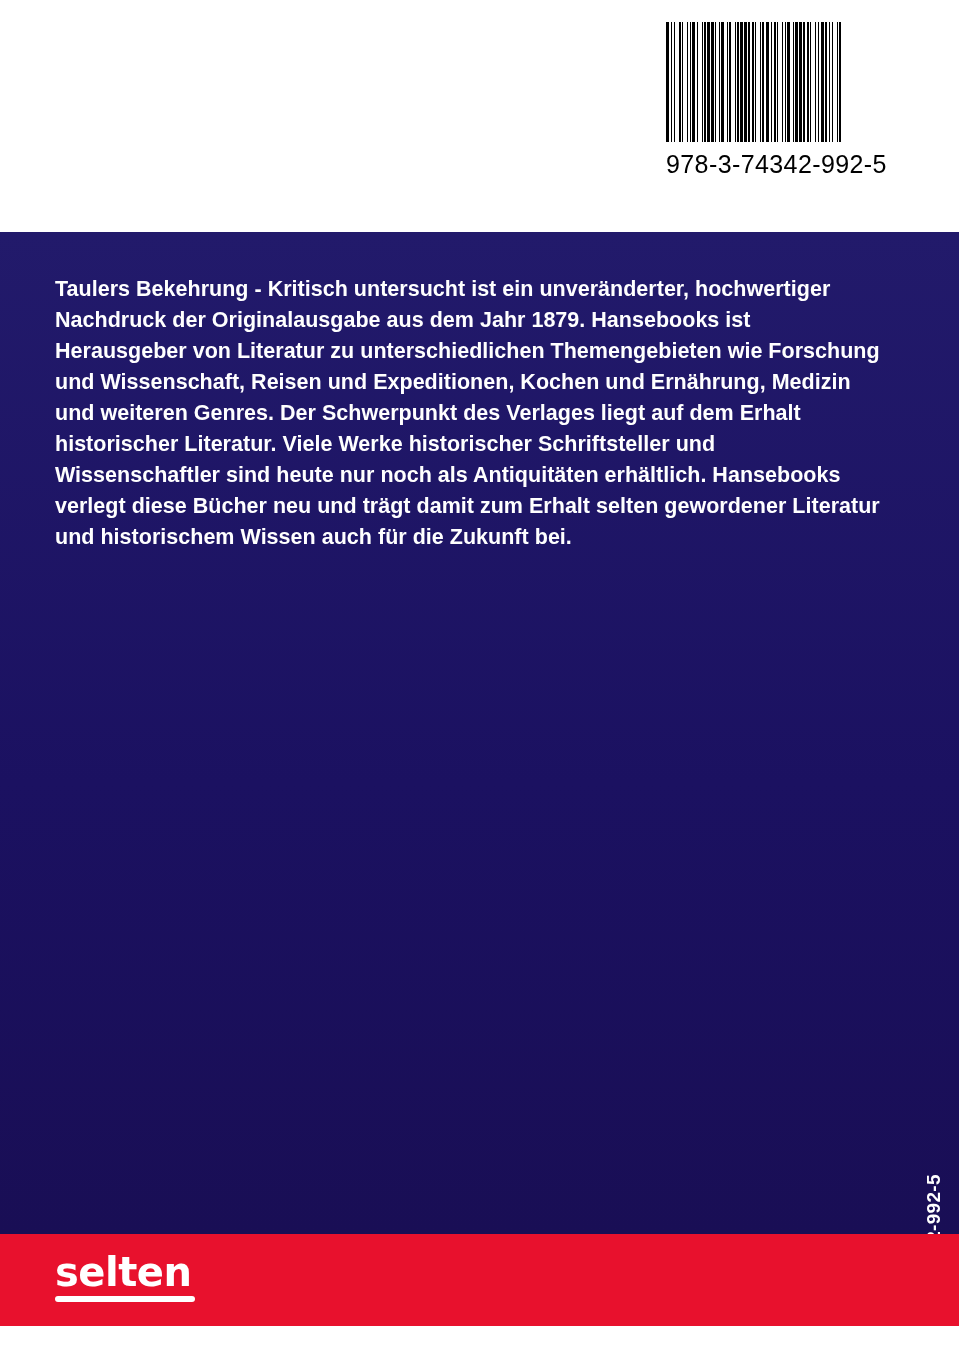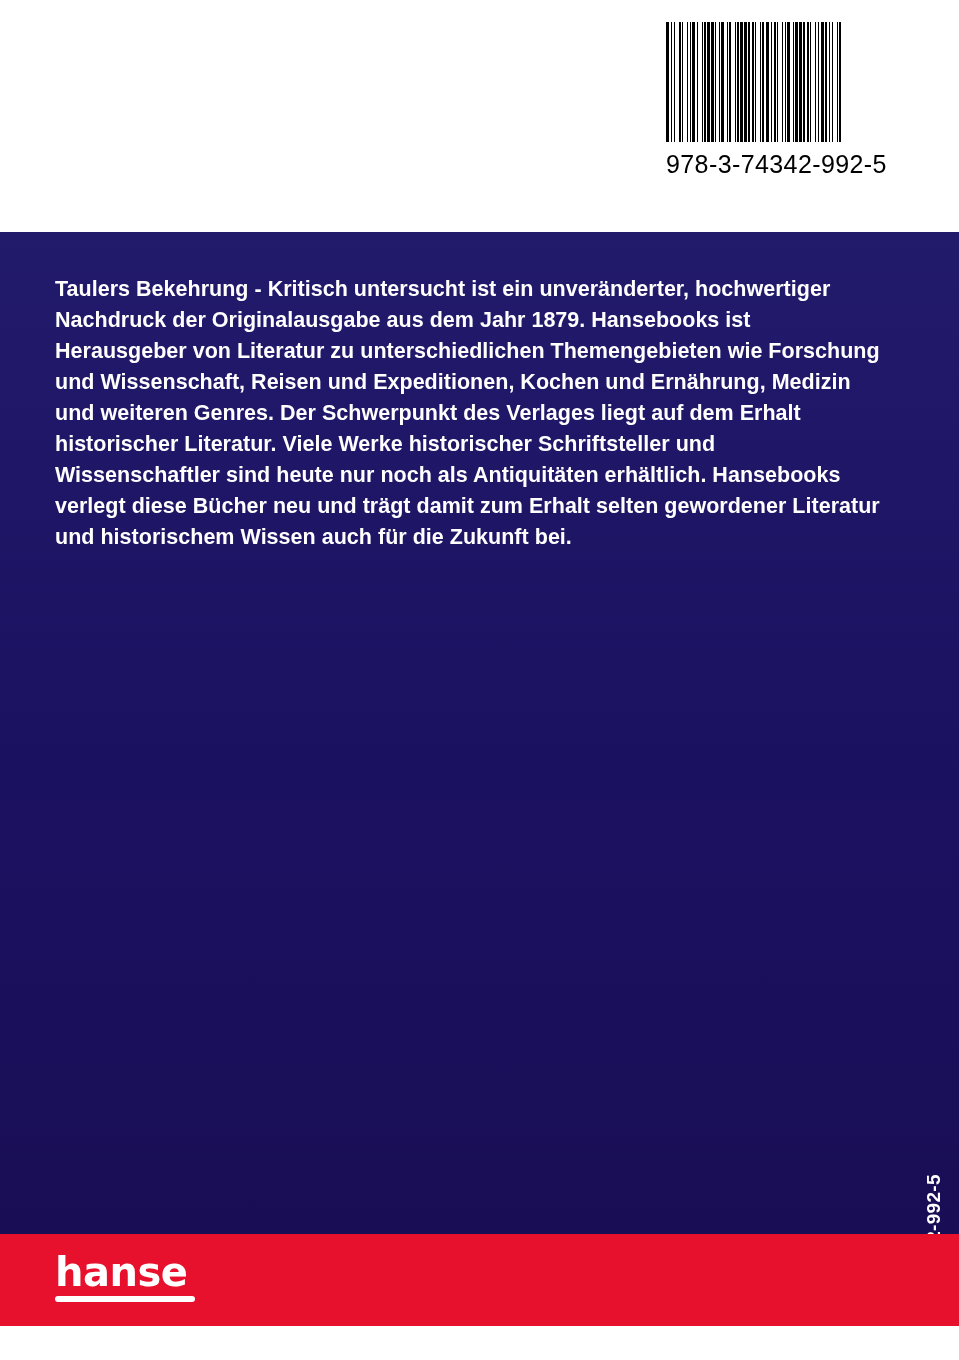--- a/index.html
+++ b/index.html
@@ -258,19 +258,19 @@
     </div>
 
     <div class="vertical-info">
       <span>ISBN/EAN: 978-3-74342-992-5</span>
       <span>www.hansebooks.com</span>
     </div>
   </div>
 
   <div class="footer">
     <div class="logo">
-      <div class="logo-word">hanse</div>
+      <div class="logo-word">selten</div>
       <div class="logo-underline"></div>
     </div>
   </div>
 
   <div class="bottom-white"></div>
 </div>
 
 </body></html>

